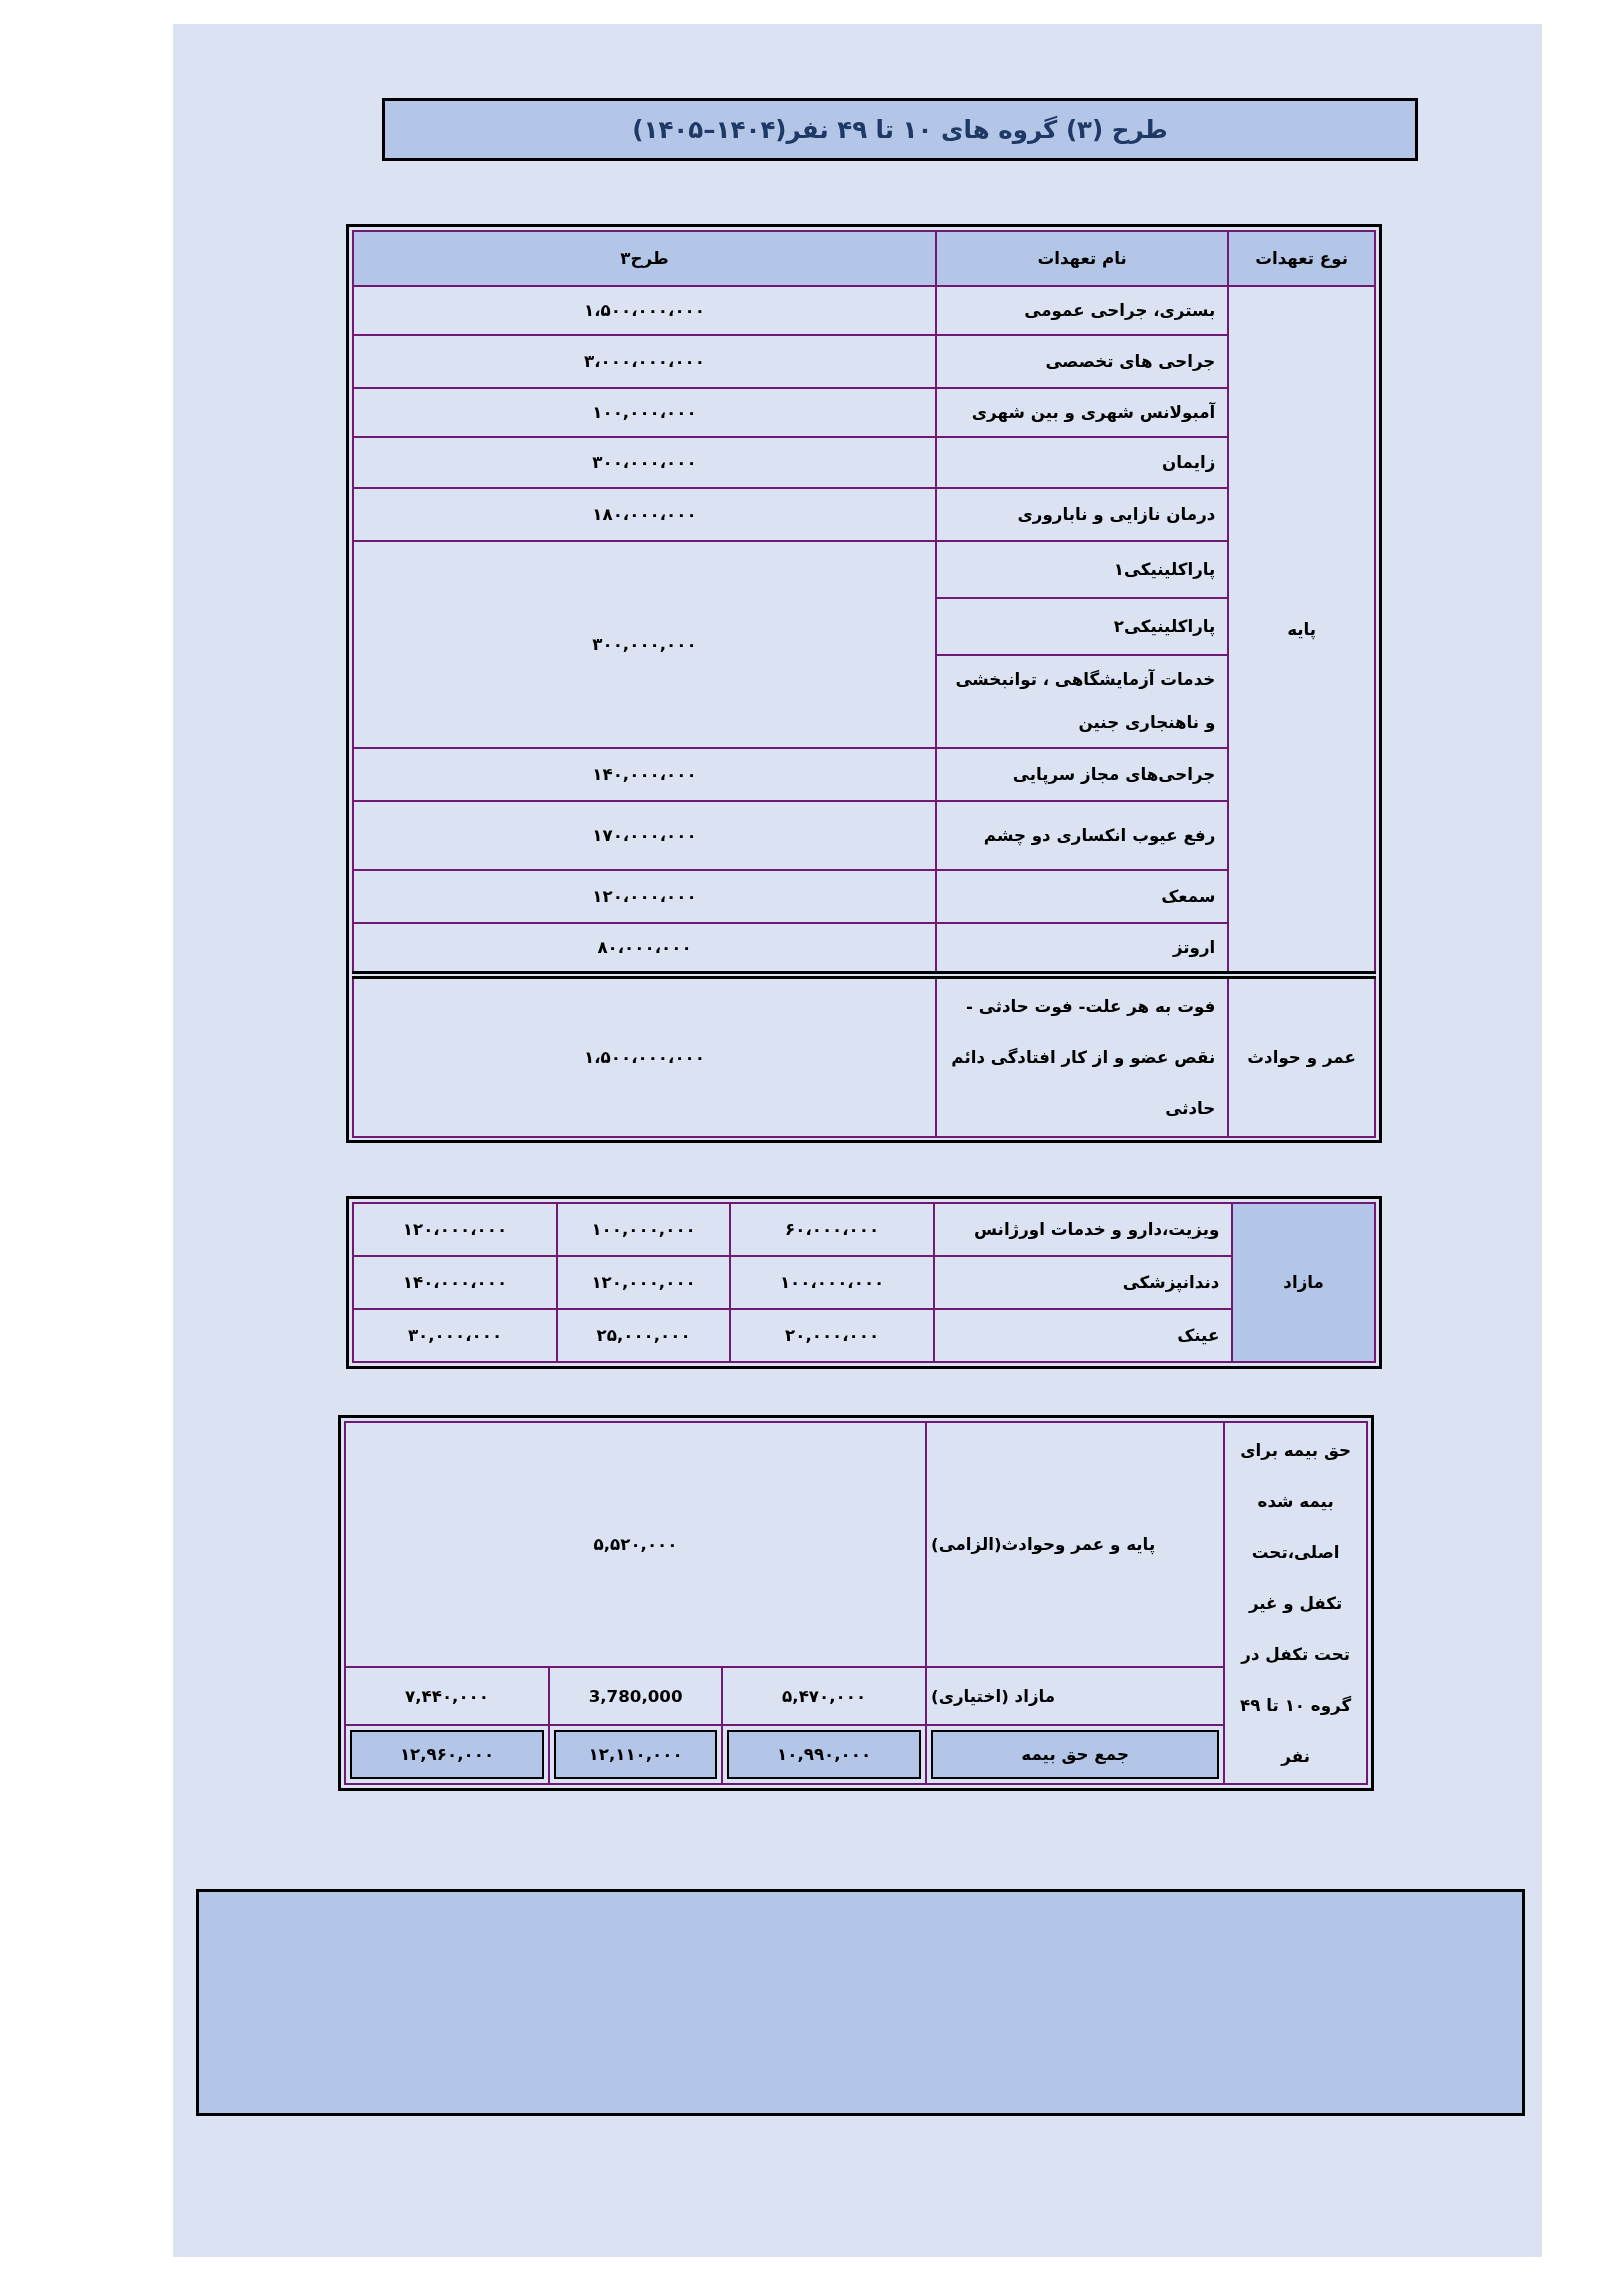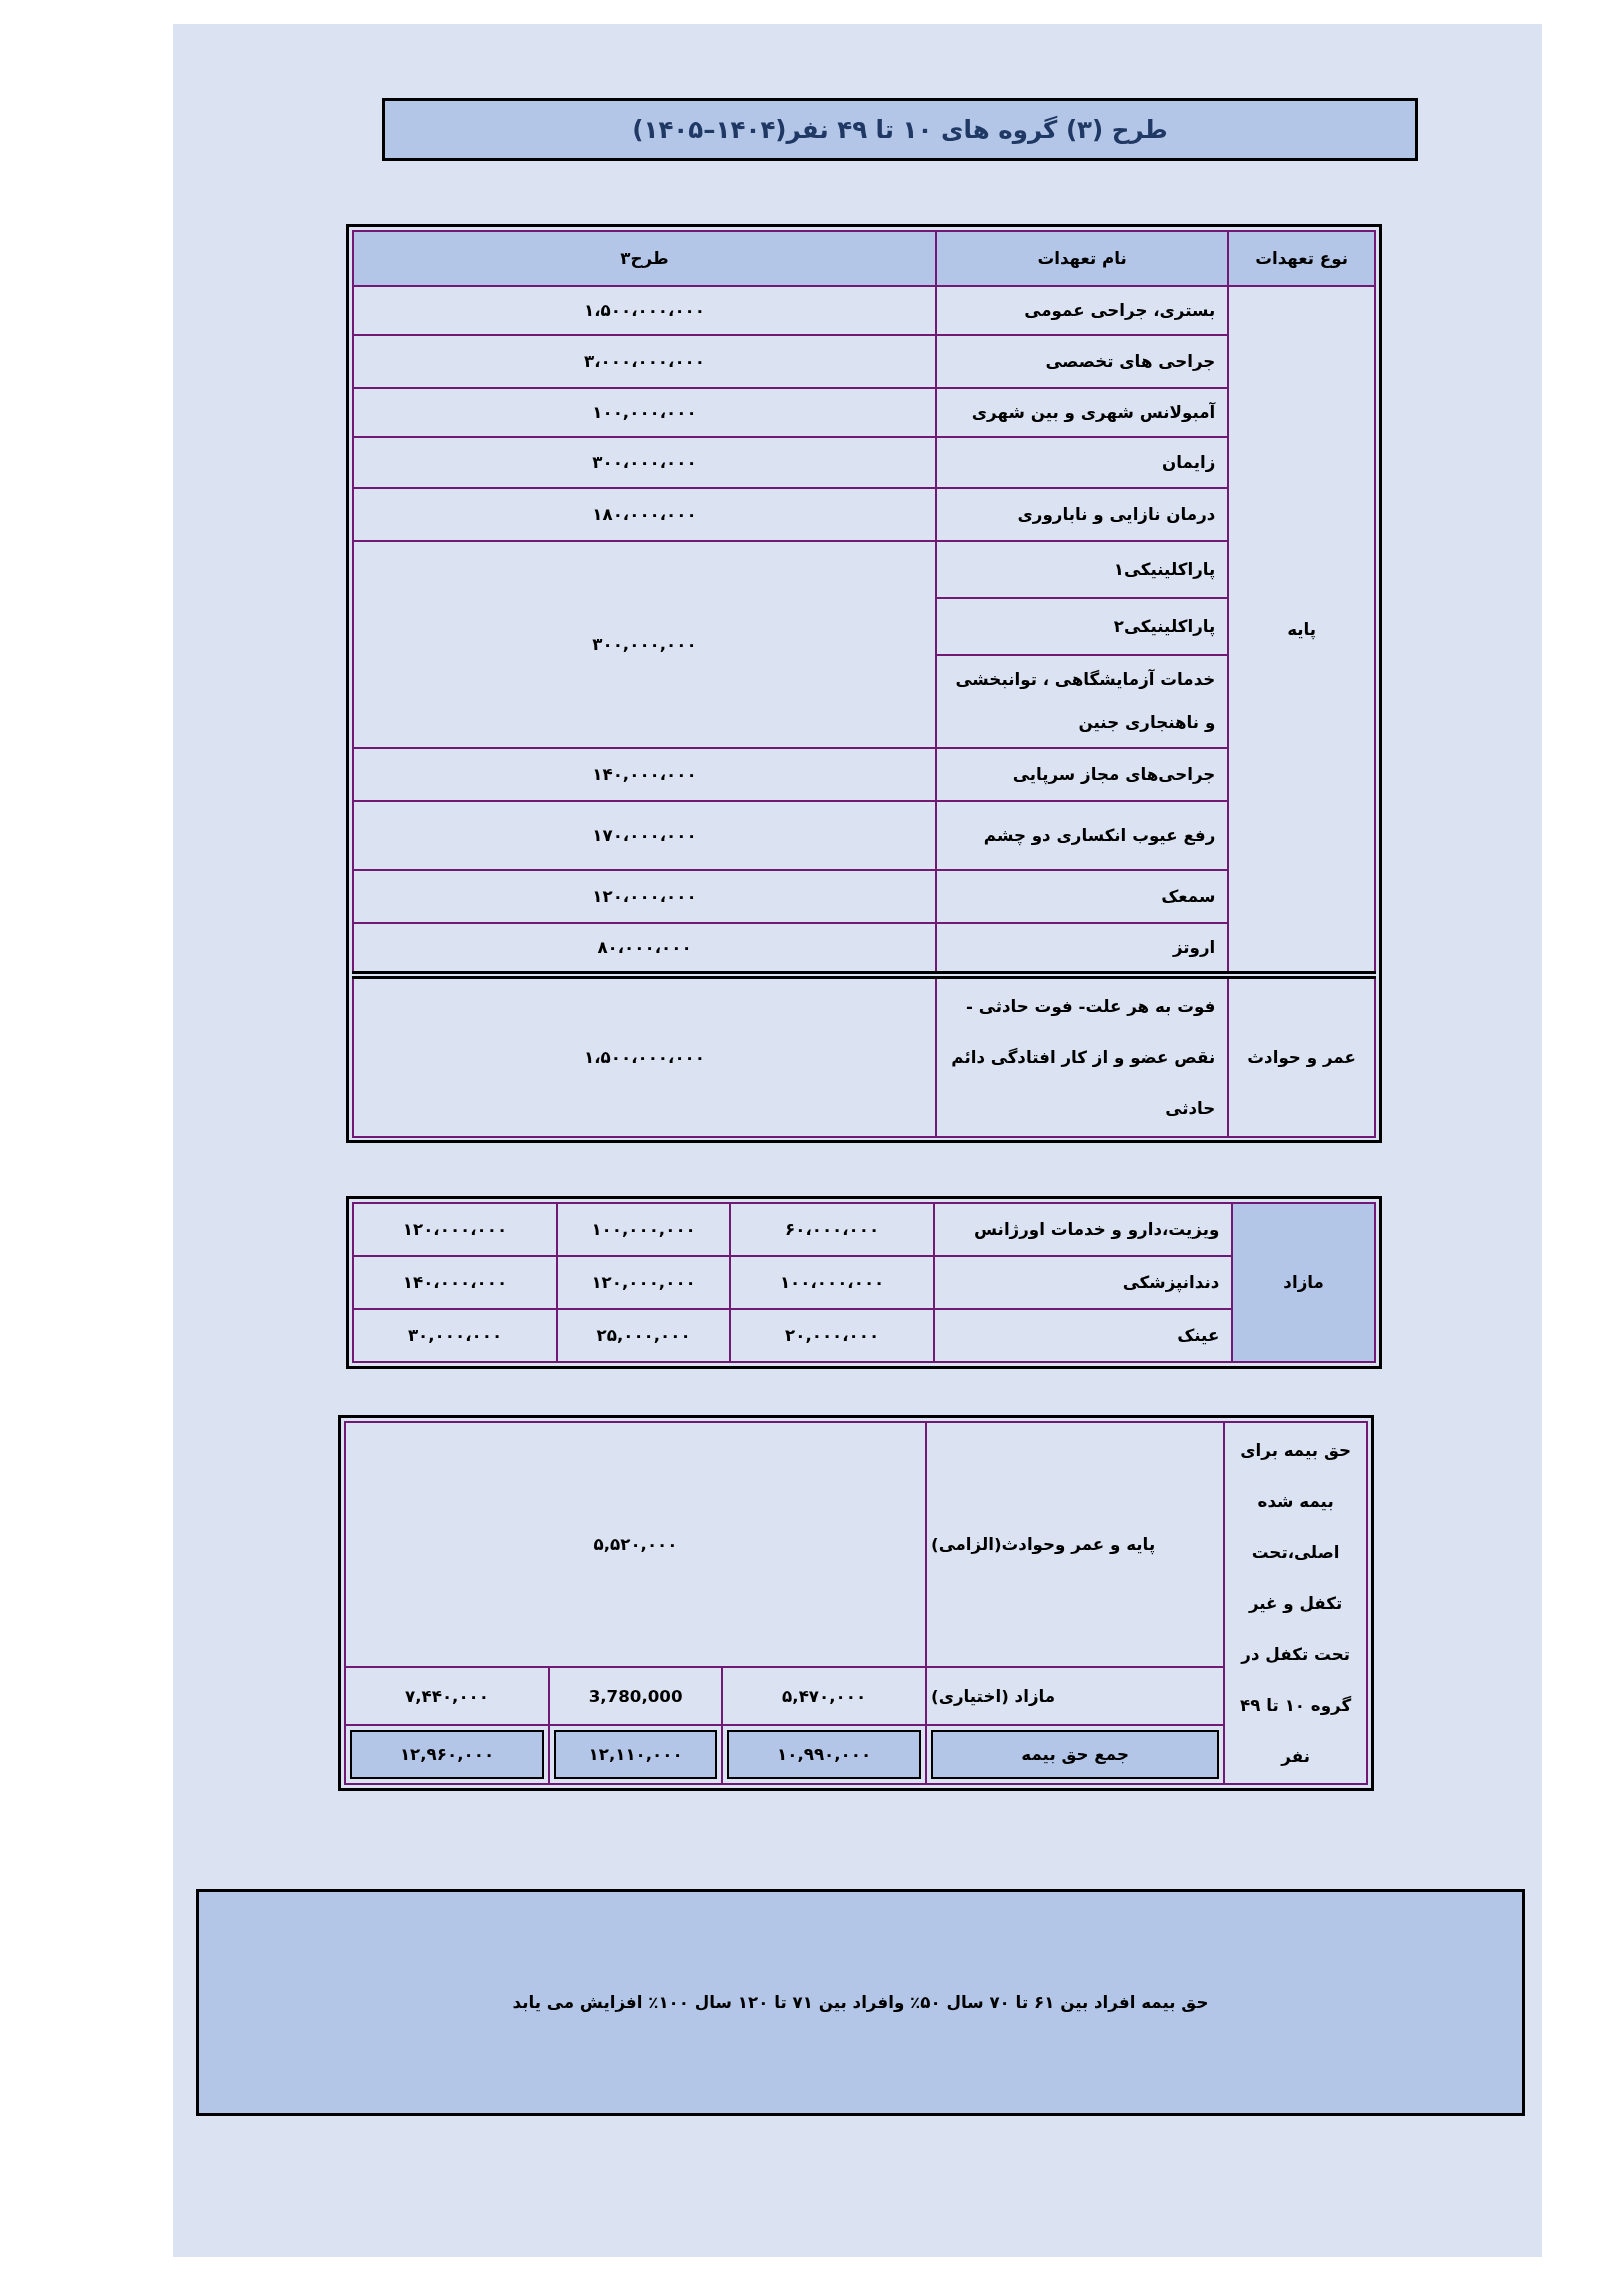--- a/index.html
+++ b/index.html
@@ -226,15 +226,14 @@
       </td>
       <td class="sum">
         <div class="sumbox num">۱۲,۹۶۰,۰۰۰</div>
       </td>
     </tr>
   </tbody>
     </table>
 </div>
 
 <div class="footer-box" dir="rtl">
-  <div>حق بیمه  افراد بین ۶۱ تا ۷۰ سال ۵۰٪ وافراد بین ۷۱ تا ۱۲۰ سال ۱۰۰٪ افزایش می یابد</div>
 </div>
 
 
 </body></html>

